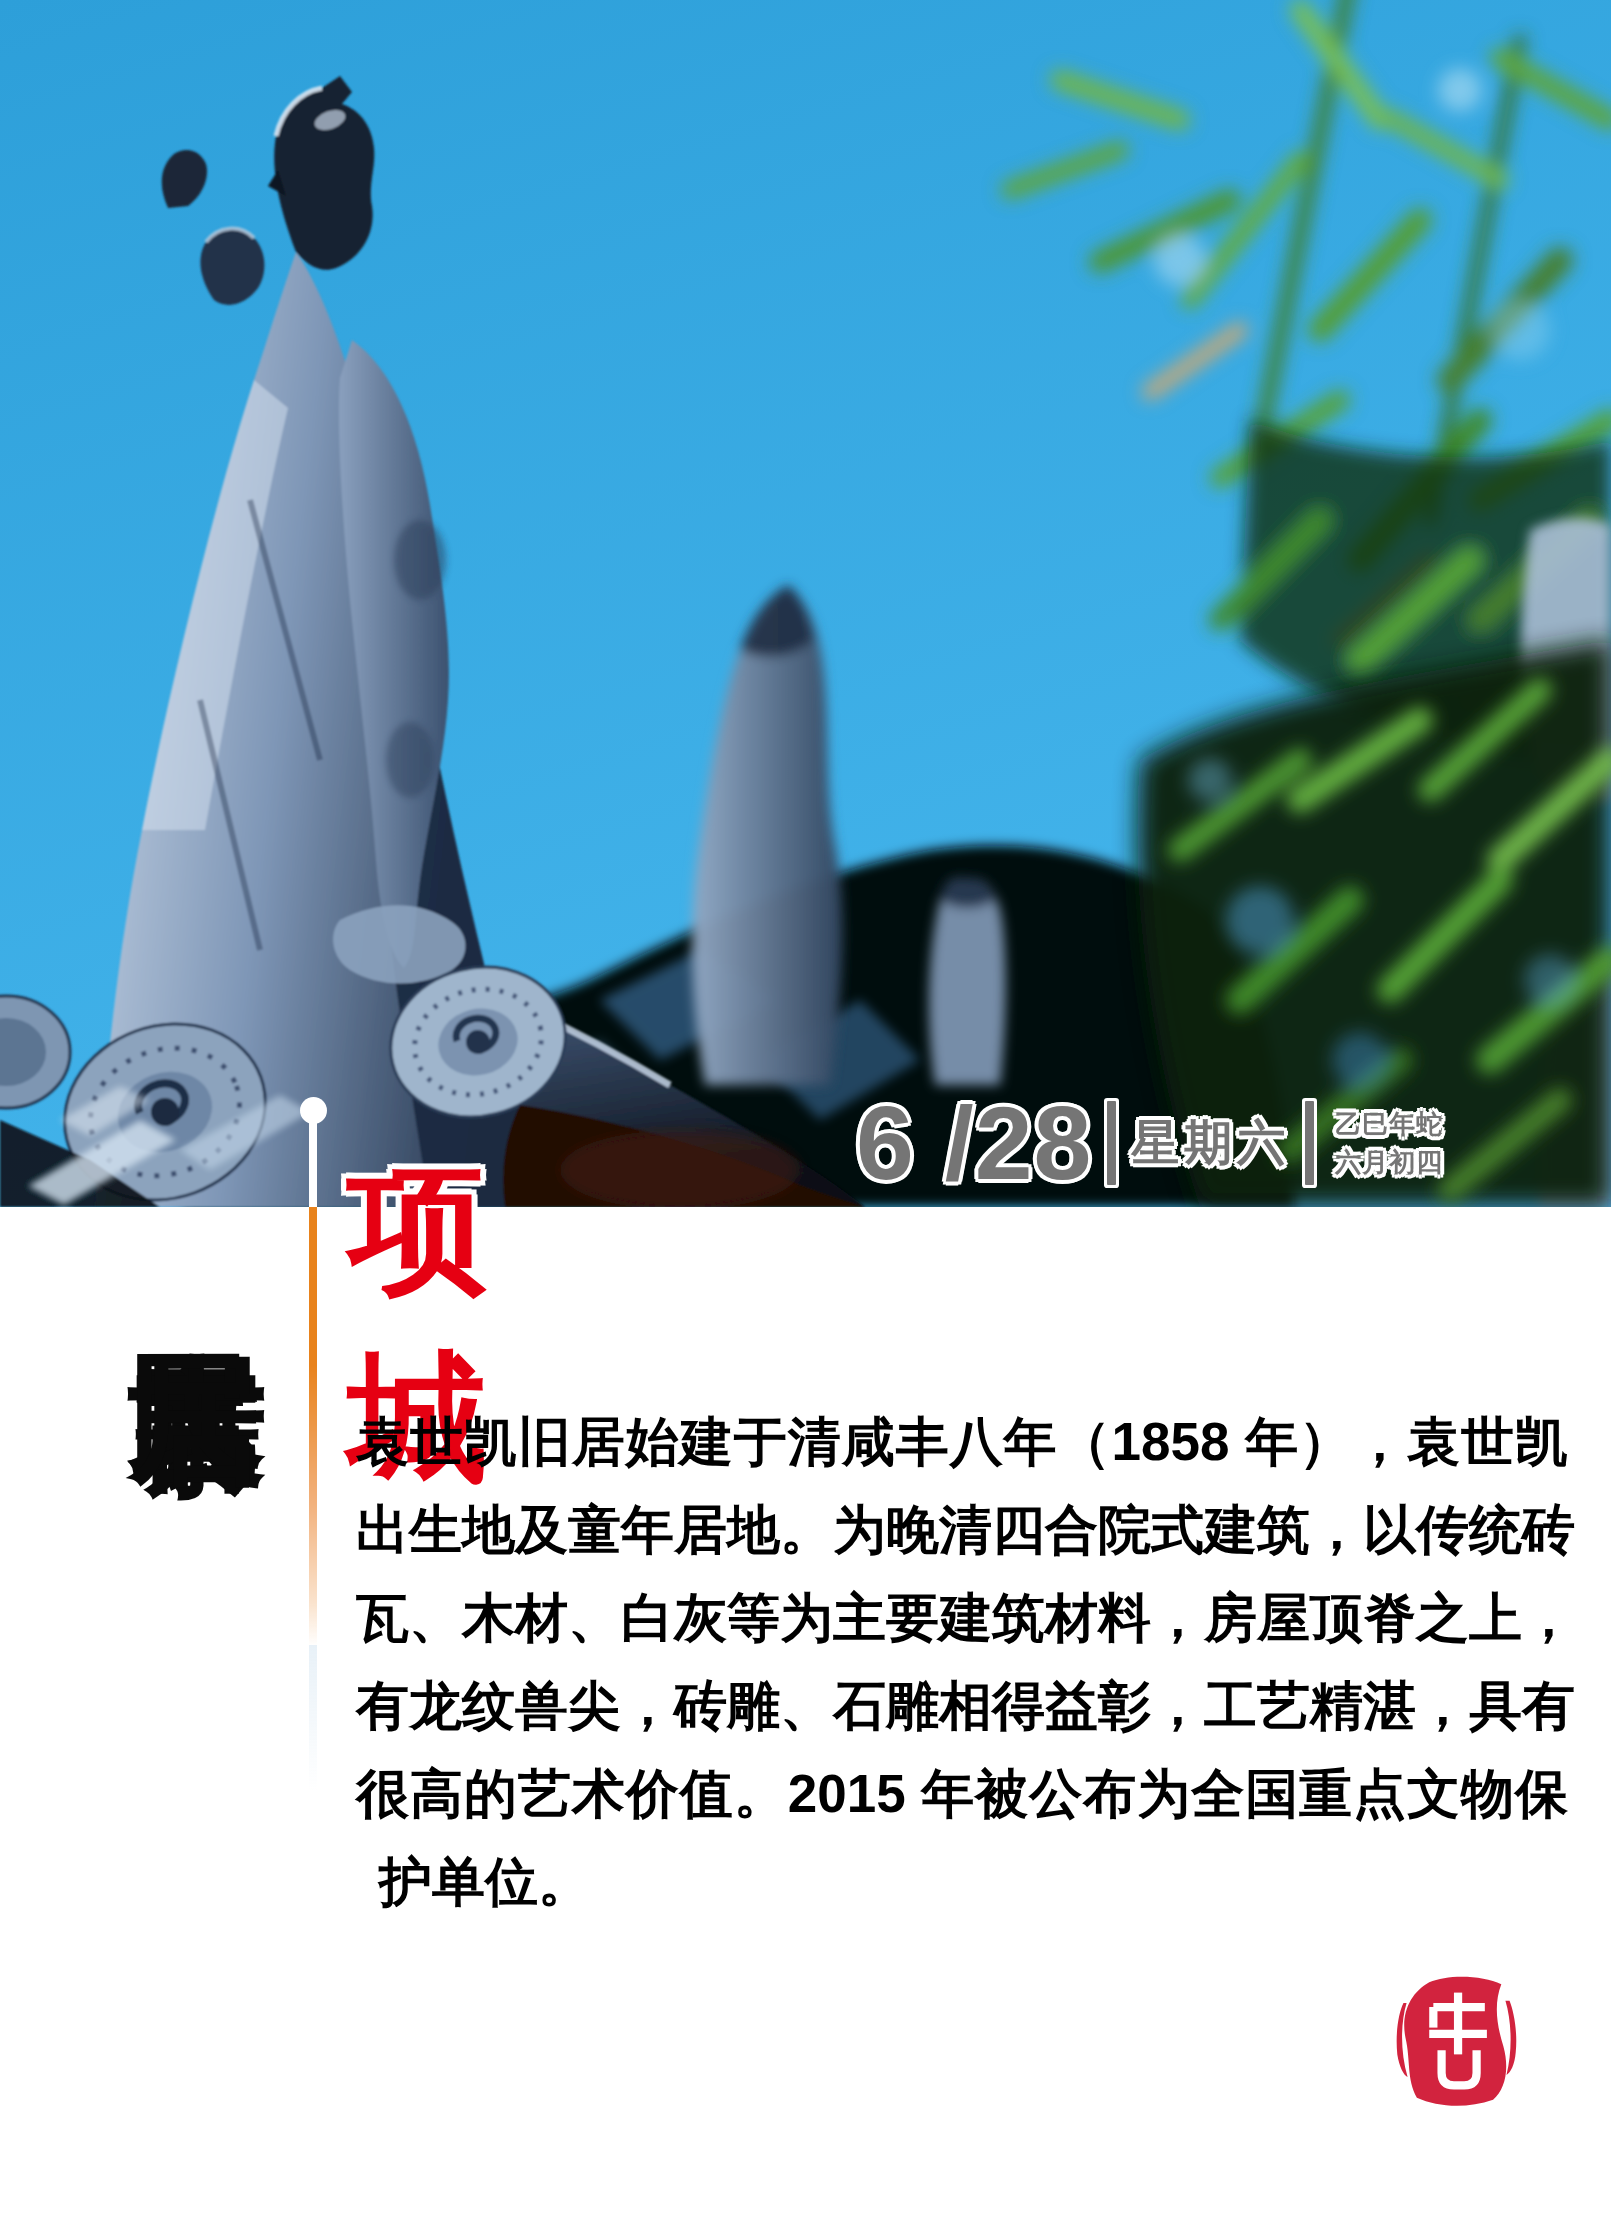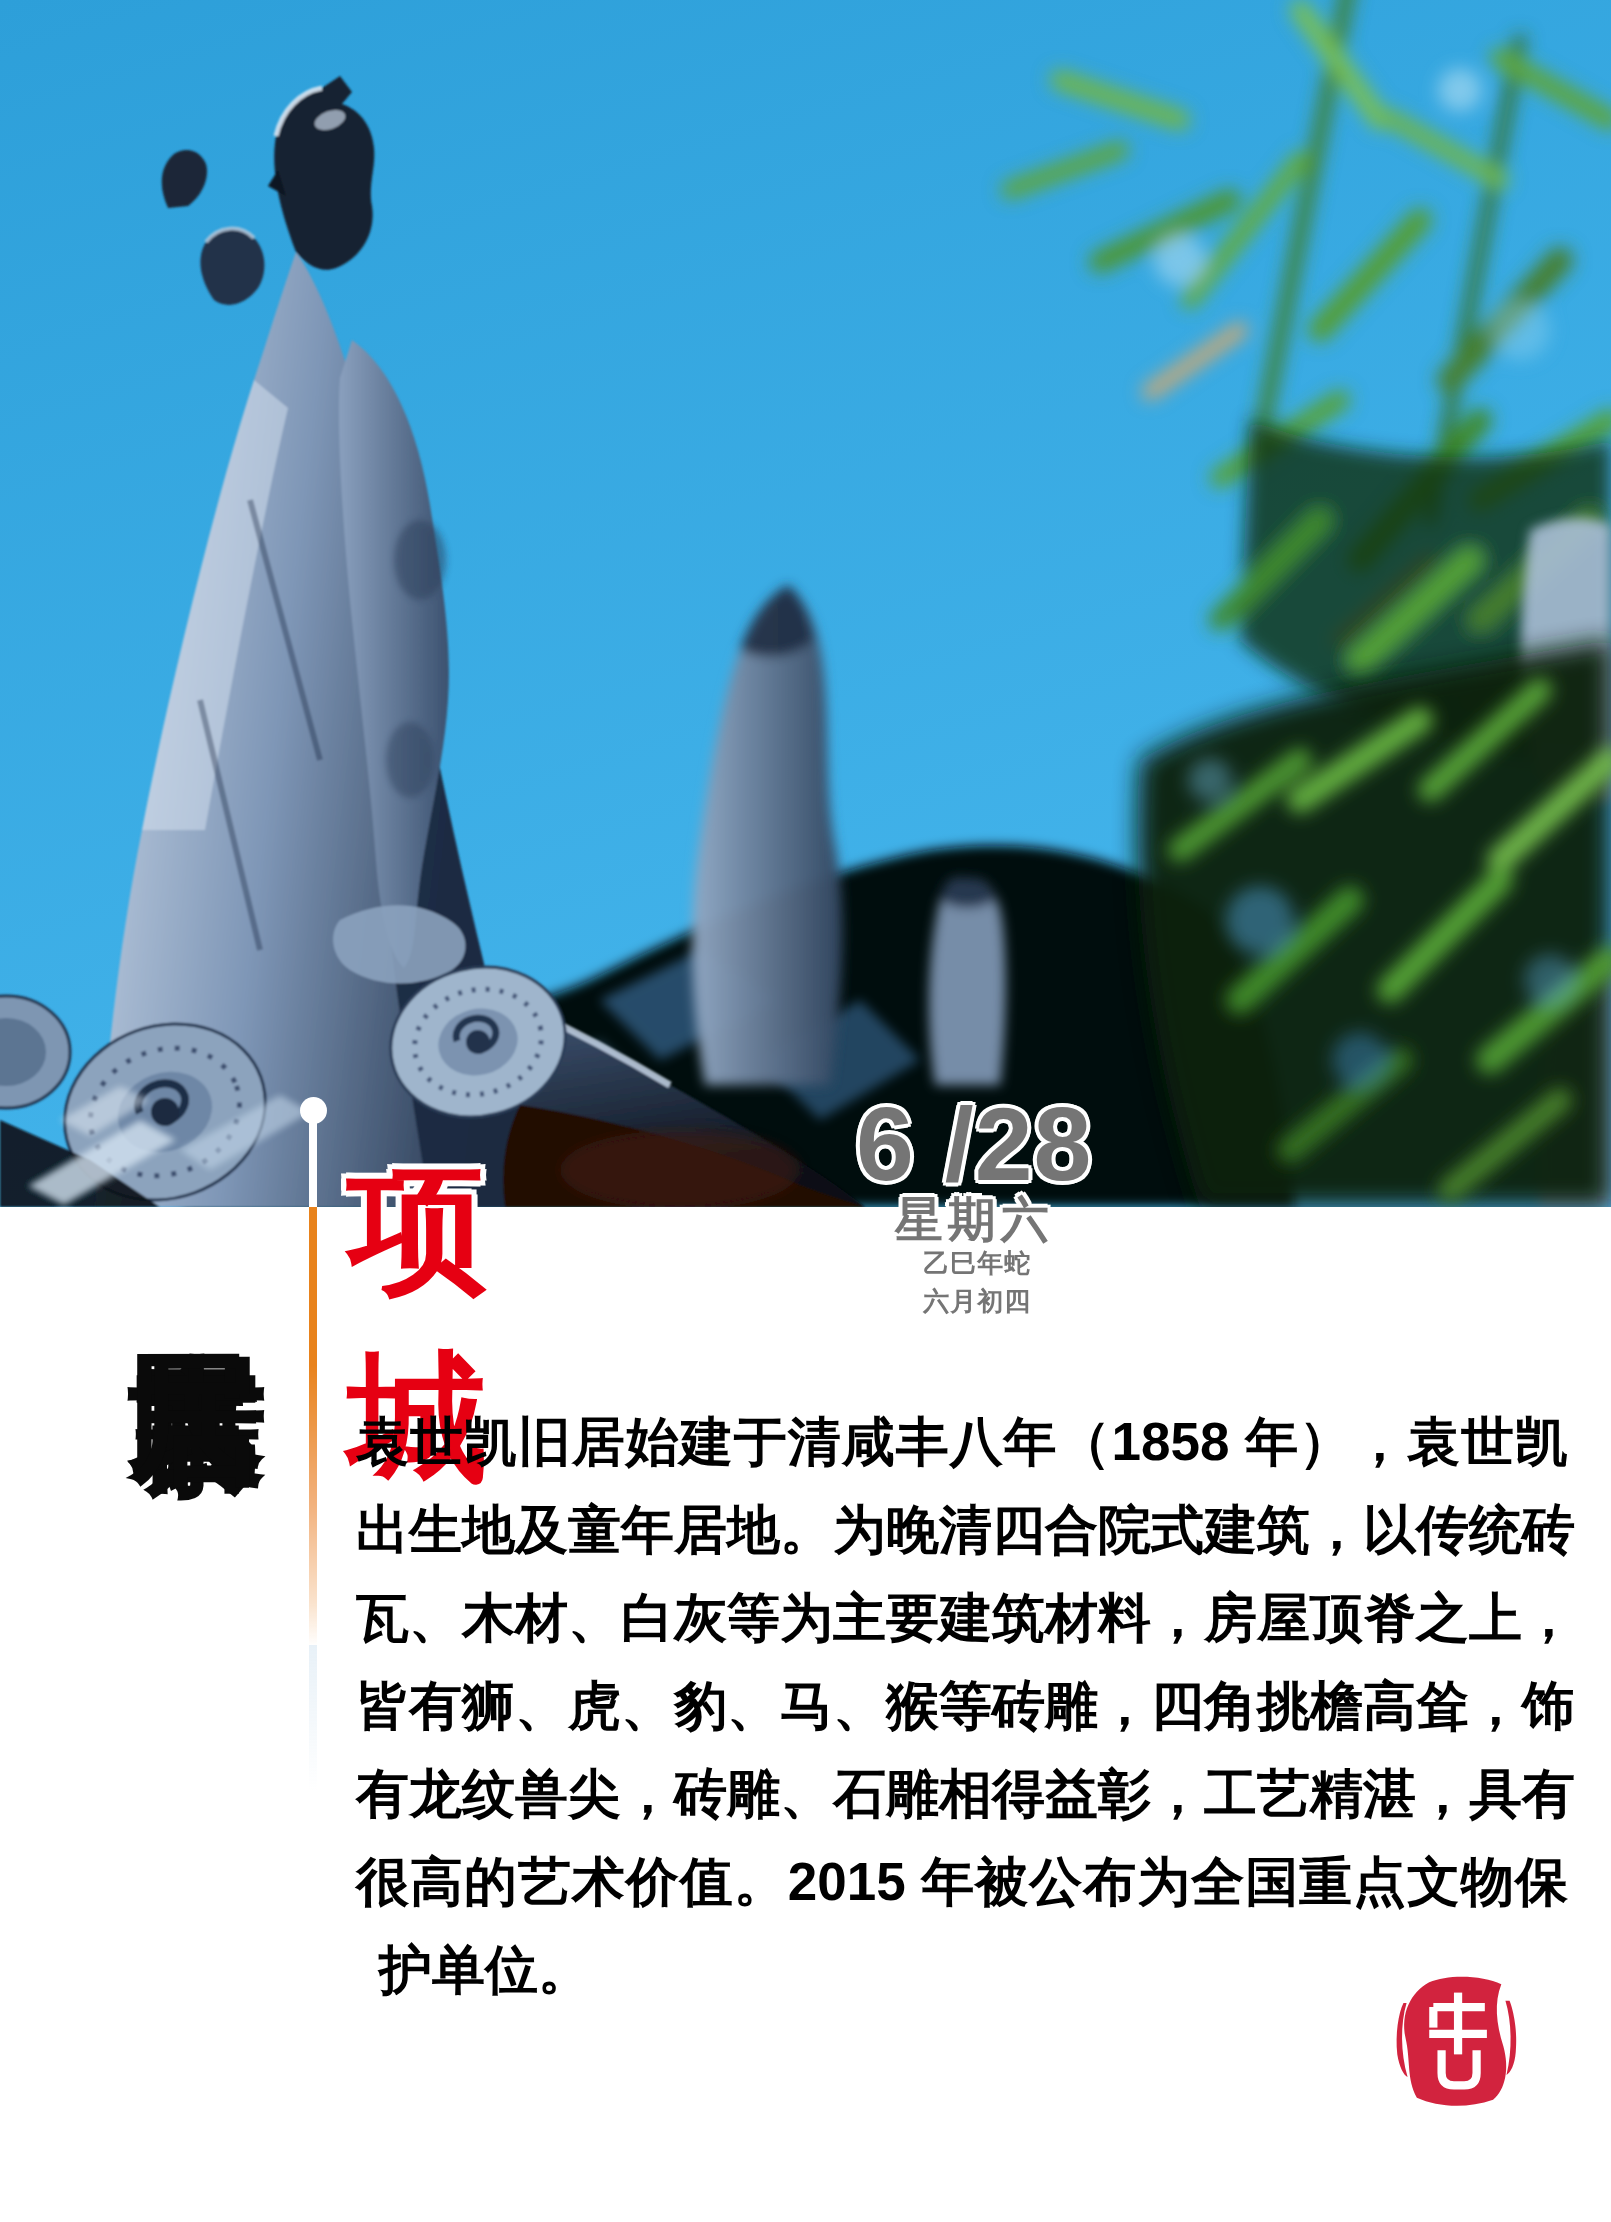--- a/index.html
+++ b/index.html
@@ -15,21 +15,20 @@
   
   .photo{position:absolute;left:0;top:0;width:1611px;height:1207px;overflow:hidden;}
   .photo svg{display:block;}
   
   .date-bar{
     position:absolute;left:856px;top:1092px;height:102px;
     display:flex;align-items:center;color:var(--date-gray);z-index:4;
     text-shadow:-3px -3px 0 #fff,3px -3px 0 #fff,-3px 3px 0 #fff,3px 3px 0 #fff,
                  0 -4px 0 #fff,0 4px 0 #fff,-4px 0 0 #fff,4px 0 0 #fff;
     white-space:nowrap;
-    flex-direction:column;
   }
   .d-num{font-size:104px;font-weight:800;letter-spacing:1px;line-height:1;}
   .d-sep{width:9px;height:84px;background:var(--date-gray);
          box-shadow:0 0 0 3px #fff;margin:0 15px;border-radius:1px;}
   .d-week{font-size:48px;font-weight:800;letter-spacing:5px;line-height:1;}
   .d-lunar{margin-left:6px;font-size:26px;font-weight:800;line-height:38px;letter-spacing:1px;}
   
   .tl-dot{position:absolute;left:300px;top:1097px;width:27px;height:27px;border-radius:50%;
           background:#fff;z-index:5;}
   .tl-stem{position:absolute;left:309px;top:1120px;width:8px;height:88px;background:#fff;z-index:5;}
@@ -258,21 +257,20 @@
     <span>项</span>
     <span>城</span>
   </div>
 
   <div class="side-title">袁寨古民居</div>
 
   <div class="article">
     <div class="line">袁世凯旧居始建于清咸丰八年（1858 年），袁世凯</div>
     <div class="line">出生地及童年居地。为晚清四合院式建筑，以传统砖</div>
     <div class="line">瓦、木材、白灰等为主要建筑材料，房屋顶脊之上，</div>
-    <div class="line">皆有狮、虎、豹、马、猴等砖雕，四角挑檐高耸，饰</div>
     <div class="line">有龙纹兽尖，砖雕、石雕相得益彰，工艺精湛，具有</div>
     <div class="line">很高的艺术价值。2015 年被公布为全国重点文物保</div>
     <div class="line last">护单位。</div>
   </div>
 
   <svg class="seal" viewBox="0 0 120 134">
     <title>居</title>
     <path d="M34,10 C52,2 86,3 104,12 C97,30 99,50 106,72 C112,94 108,114 96,124 C70,133 42,131 22,122 C12,104 16,86 11,64 C6,40 16,20 34,10 Z" style="fill:var(--seal-red)"></path>
     <path d="M12,30 C6,50 6,78 13,102 C9,100 5,92 3,80 C1,60 4,40 9,30 Z" style="fill:var(--seal-red)"></path>
     <path d="M108,28 C114,48 115,76 109,100 C113,98 117,90 118,78 C120,58 116,38 112,28 Z" style="fill:var(--seal-red)"></path>

